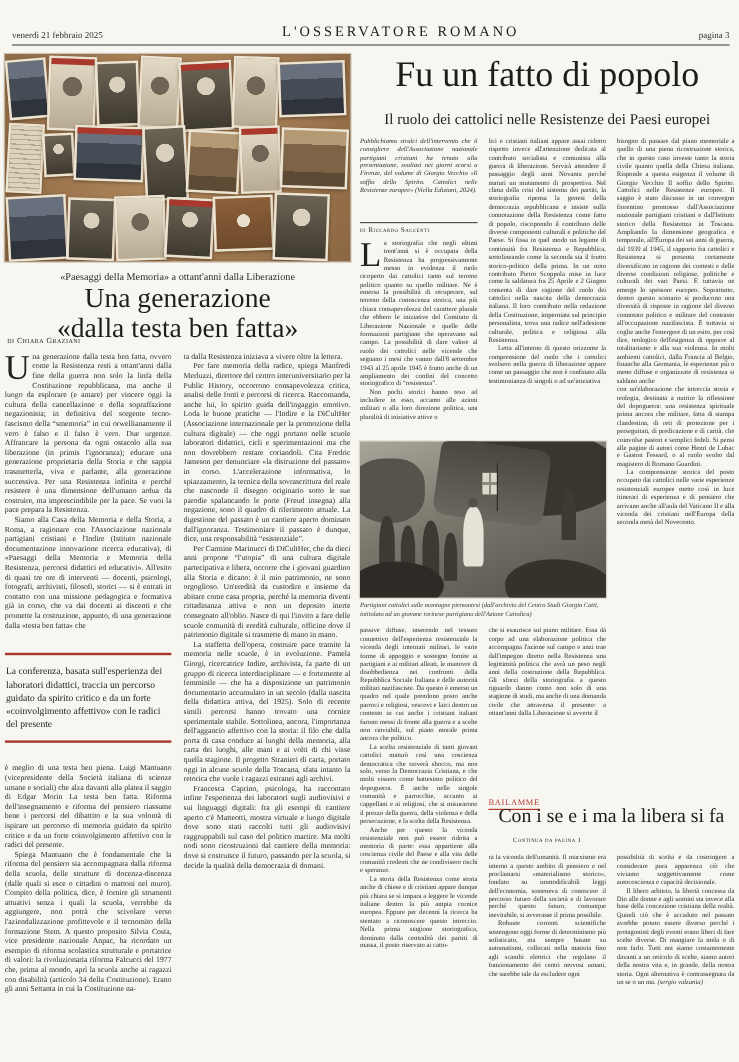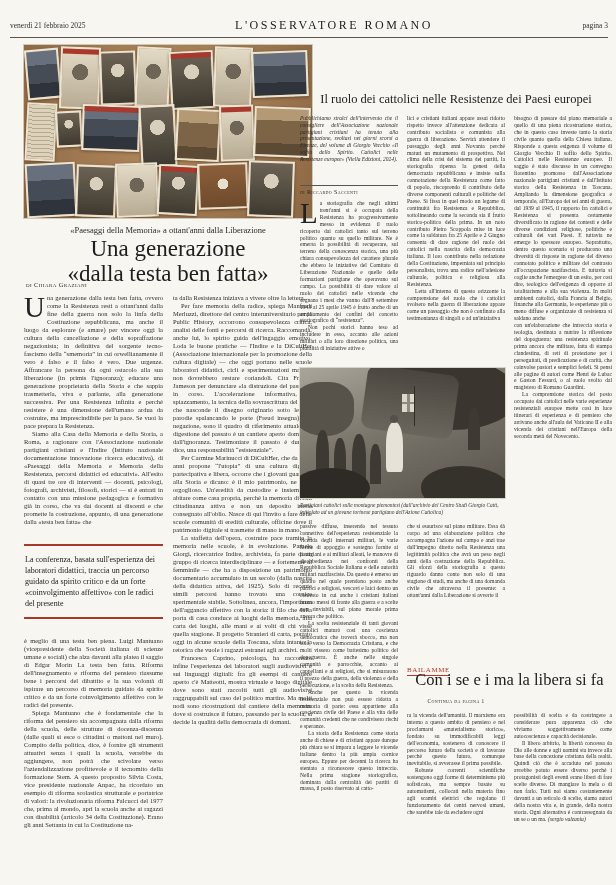--- a/index.html
+++ b/index.html
@@ -1,31 +1,31 @@
 <!DOCTYPE html>
 <html lang="it"><head>
 <meta charset="utf-8">
 <style>
   html,body{margin:0;padding:0;background:#e9e7e1;}
   #page{position:relative;width:616px;height:885px;margin:0 auto;background:#f8f6f1;
         font-family:"Liberation Serif","DejaVu Serif",serif;color:#2b2b2b;overflow:hidden;}
   
   .hdr{position:absolute;left:10px;right:8px;top:16px;height:18px;border-bottom:1px solid #555;
-       display:flex;align-items:center;justify-content:space-between;padding-bottom:3px;gap:40px;}
+       display:flex;align-items:flex-end;justify-content:space-between;padding-bottom:3px;gap:40px;}
   .hdr .date,.hdr .pg{font-size:7.5px;color:#333;}
   .hdr .mast{font-size:12px;letter-spacing:2.5px;color:#1d1d1d;}
   
   .bodytxt{font-size:6.5px;line-height:8px;text-align:justify;hyphens:auto;color:#2e2e2e;overflow:hidden;}
   .bodytxt p{margin:0;}
   .bodytxt p.ind{text-indent:8px;}
   .rb .bodytxt, .bodytxt.rt{font-size:5.6px;line-height:6.9px;}
   .dropcap{float:left;font-size:29px;line-height:25px;padding:1px 2px 0 0;color:#222;}
   .smallcaps{font-variant:small-caps;letter-spacing:.4px;}
   
-  #left{position:absolute;left:24px;top:45px;width:288px;height:840px;}
+  #left{position:absolute;left:4px;top:45px;width:288px;height:840px;}
   #collage{position:absolute;left:0;top:0;width:288px;height:173px;overflow:hidden;
            background:radial-gradient(circle at 50% 40%,#b98f63,#8a6642);box-shadow:0 0 0 1px #cfc9ba;}
   .ph{position:absolute;border:2px solid #ece4d2;box-shadow:0 1px 3px rgba(40,25,10,.45);}
   .ph-a{background:radial-gradient(circle at 50% 40%,#6e6557 0 20%,transparent 21%),linear-gradient(180deg,#e3dac6,#b7ab93);}
   .ph-b{background:radial-gradient(circle at 50% 35%,#d8cfbc 0 18%,transparent 19%),linear-gradient(180deg,#6b6355,#3f3a30);}
   .ph-c{background:linear-gradient(180deg,#67707c 0 30%,#454c56 30% 70%,#2f343c 70%);}
   .ph-d{background:linear-gradient(180deg,#b49a74 0 25%,#7d6446 25% 75%,#5c4a34 75%);}
   .ph-e{background:repeating-linear-gradient(180deg,#ddd3bd 0 3px,#b3a78c 3px 4px);}
   .ph-f{background:radial-gradient(circle at 50% 45%,#e8e0cc 0 16%,transparent 17%),linear-gradient(180deg,#8c5f3a,#6e4a2c);}
   .ph.red::before{content:"";position:absolute;top:0;left:0;right:0;height:5px;background:#a8392c;}
@@ -131,20 +131,21 @@
     <div id="lcol2" class="lcol bodytxt">
       <p>ta dalla Resistenza iniziava a vivere oltre la lettera.</p>
       <p class="ind">Per fare memoria della radice, spiega Manfredi Merluzzi, direttore del centro interuniversitario per la Public History, occorrono consapevolezza critica, analisi delle fonti e percorsi di ricerca. Raccomanda, anche lui, lo spirito guida dell'ingaggio emotivo. Loda le buone pratiche — l'Indire e la DiCultHer (Associazione internazionale per la promozione della cultura digitale) — che oggi portano nelle scuole laboratori didattici, cicli e sperimentazioni ma che non dovrebbero restare coriandoli. Cita Fredric Jameson per denunciare «la distruzione del passato» in corso. L'accelerazione informativa, lo spiazzamento, la tecnica della sovrascrittura del reale che nasconde il disegno originario sotto le sue parodie spalancando le porte (Freud insegna) alla negazione, sono il quadro di riferimento attuale. La digestione del passato è un cantiere aperto dominato dall'ignoranza. Testimoniare il passato è dunque, dice, una responsabilità “esistenziale”.</p>
       <p class="ind">Per Carmine Marinucci di DiCultHer, che da dieci anni propone “l'utopia” di una cultura digitale partecipativa e libera, occorre che i giovani guardino alla Storia e dicano: è il mio patrimonio, ne sono orgoglioso. Un'eredità da custodire e insieme da abitare come casa propria, perché la memoria diventi cittadinanza attiva e non un deposito inerte consegnato all'oblio. Nasce di qui l'invito a fare delle scuole comunità di eredità culturale, officine dove il patrimonio digitale si trasmette di mano in mano.</p>
       <p class="ind">La staffetta dell'opera, costruire pace tramite la memoria nelle scuole, è in evoluzione. Pamela Giorgi, ricercatrice Indire, archivista, fa parte di un gruppo di ricerca interdisciplinare — e fortemente al femminile — che ha a disposizione un patrimonio documentario accumulato in un secolo (dalla nascita della didattica attiva, del 1925). Solo di recente simili percorsi hanno trovato una cornice sperimentale stabile. Sottolinea, ancora, l'importanza dell'aggancio affettivo con la storia: il filo che dalla porta di casa conduce ai luoghi della memoria, alla carta dei luoghi, alle mani e ai volti di chi visse quella stagione. Il progetto Stranieri di carta, portato oggi in alcune scuole della Toscana, sfata intanto la retorica che vuole i ragazzi estranei agli archivi.</p>
       <p class="ind">Francesca Caprino, psicologa, ha raccontato infine l'esperienza dei laboratori sugli audiovisivi e sui linguaggi digitali: fra gli esempi di cantiere aperto c'è Matteotti, mostra virtuale e luogo digitale dove sono stati raccolti tutti gli audiovisivi raggruppabili sul caso del politico martire. Ma molti nodi sono ricostruzioni dal cantiere della memoria: dove si costruisce il futuro, passando per la scuola, si decide la qualità della democrazia di domani.</p>
     </div>
   </div>
 
   <div id="main" class="rb">
+    <div id="mtitle">Fu un fatto di popolo</div>
     <div id="msub">Il ruolo dei cattolici nelle Resistenze dei Paesi europei</div>
 
     <div id="intro" class="mcol">Pubblichiamo stralci dell'intervento che il consigliere dell'Associazione nazionale partigiani cristiani ha tenuto alla presentazione, svoltasi nei giorni scorsi a Firenze, del volume di Giorgio Vecchio «Il soffio dello Spirito. Cattolici nelle Resistenze europee» (Viella Edizioni, 2024).</div>
     <div id="introrule"></div>
     <div id="mbyline" class="smallcaps">di Riccardo Saccenti</div>
 
     <div id="mc1a" class="mcol bodytxt rt">
       <p>
         <span class="dropcap">L</span><span>a storiografia che negli ultimi trent'anni si è occupata della Resistenza ha progressivamente messo in evidenza il ruolo ricoperto dai cattolici tanto sul terreno politico quanto su quello militare. Ne è emersa la possibilità di recuperare, sul terreno della conoscenza storica, una più chiara consapevolezza del carattere plurale che ebbero le iniziative del Comitato di Liberazione Nazionale e quelle delle formazioni partigiane che operavano sul campo. La possibilità di dare valore al ruolo dei cattolici nelle vicende che segnano i mesi che vanno dall'8 settembre 1943 al 25 aprile 1945 è frutto anche di un ampliamento dei confini del concetto storiografico di “resistenza”.</span>
       </p>

